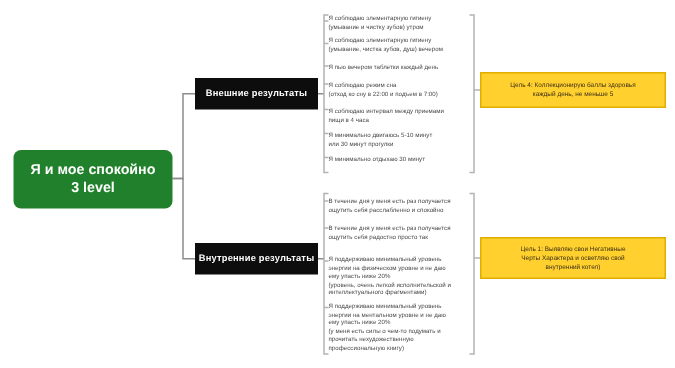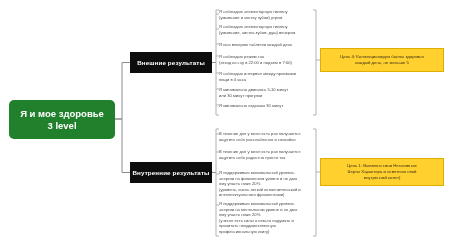--- a/index.html
+++ b/index.html
@@ -184,21 +184,21 @@
     <path class="conn-tick" d="M216 134 L219 134"></path>
     <path class="conn-tick" d="M216 152 L219 152"></path>
     <path class="conn-tick" d="M216 174 L219 174"></path>
     <path class="conn-tick" d="M216 205 L219 205"></path>
 
     <path class="conn-goal" d="M313 129 L316 129 L316 236 L313 236"></path>
     <path class="conn-goal" d="M316 172 L320 172"></path>
   </svg>
 
   <div class="root-node">
-    <div class="root-line">Я и мое здоровье</div>
+    <div class="root-line">Я и мое спокойно</div>
     <div class="root-line">3 level</div>
   </div>
 
   <div class="branch-node" id="branch-external">
     <span class="branch-label">Внешние результаты</span>
   </div>
 
   <div class="branch-node" id="branch-internal">
     <span class="branch-label">Внутренние результаты</span>
   </div>

